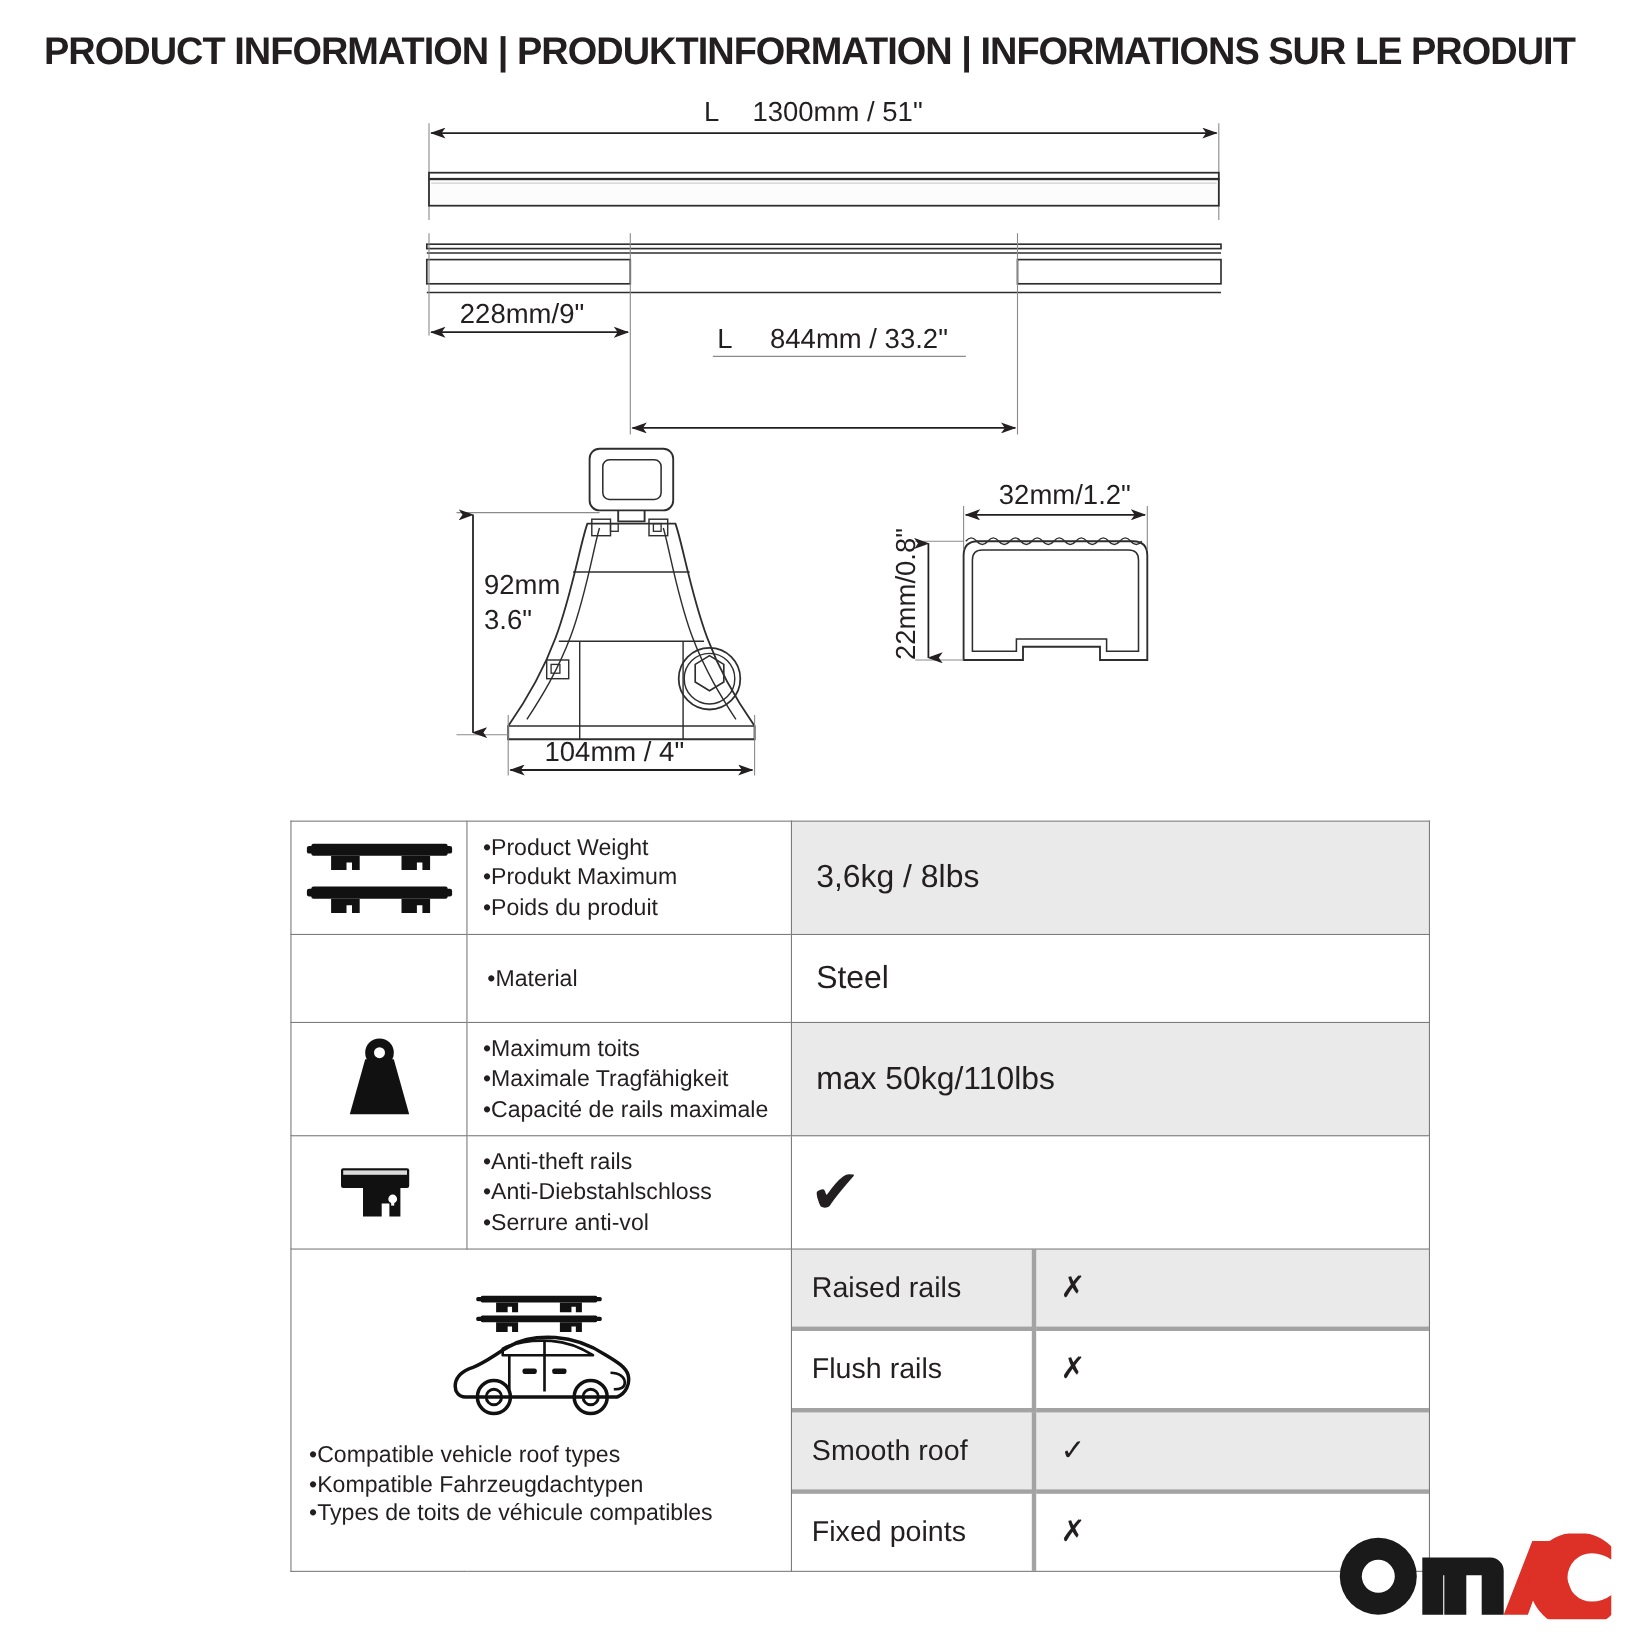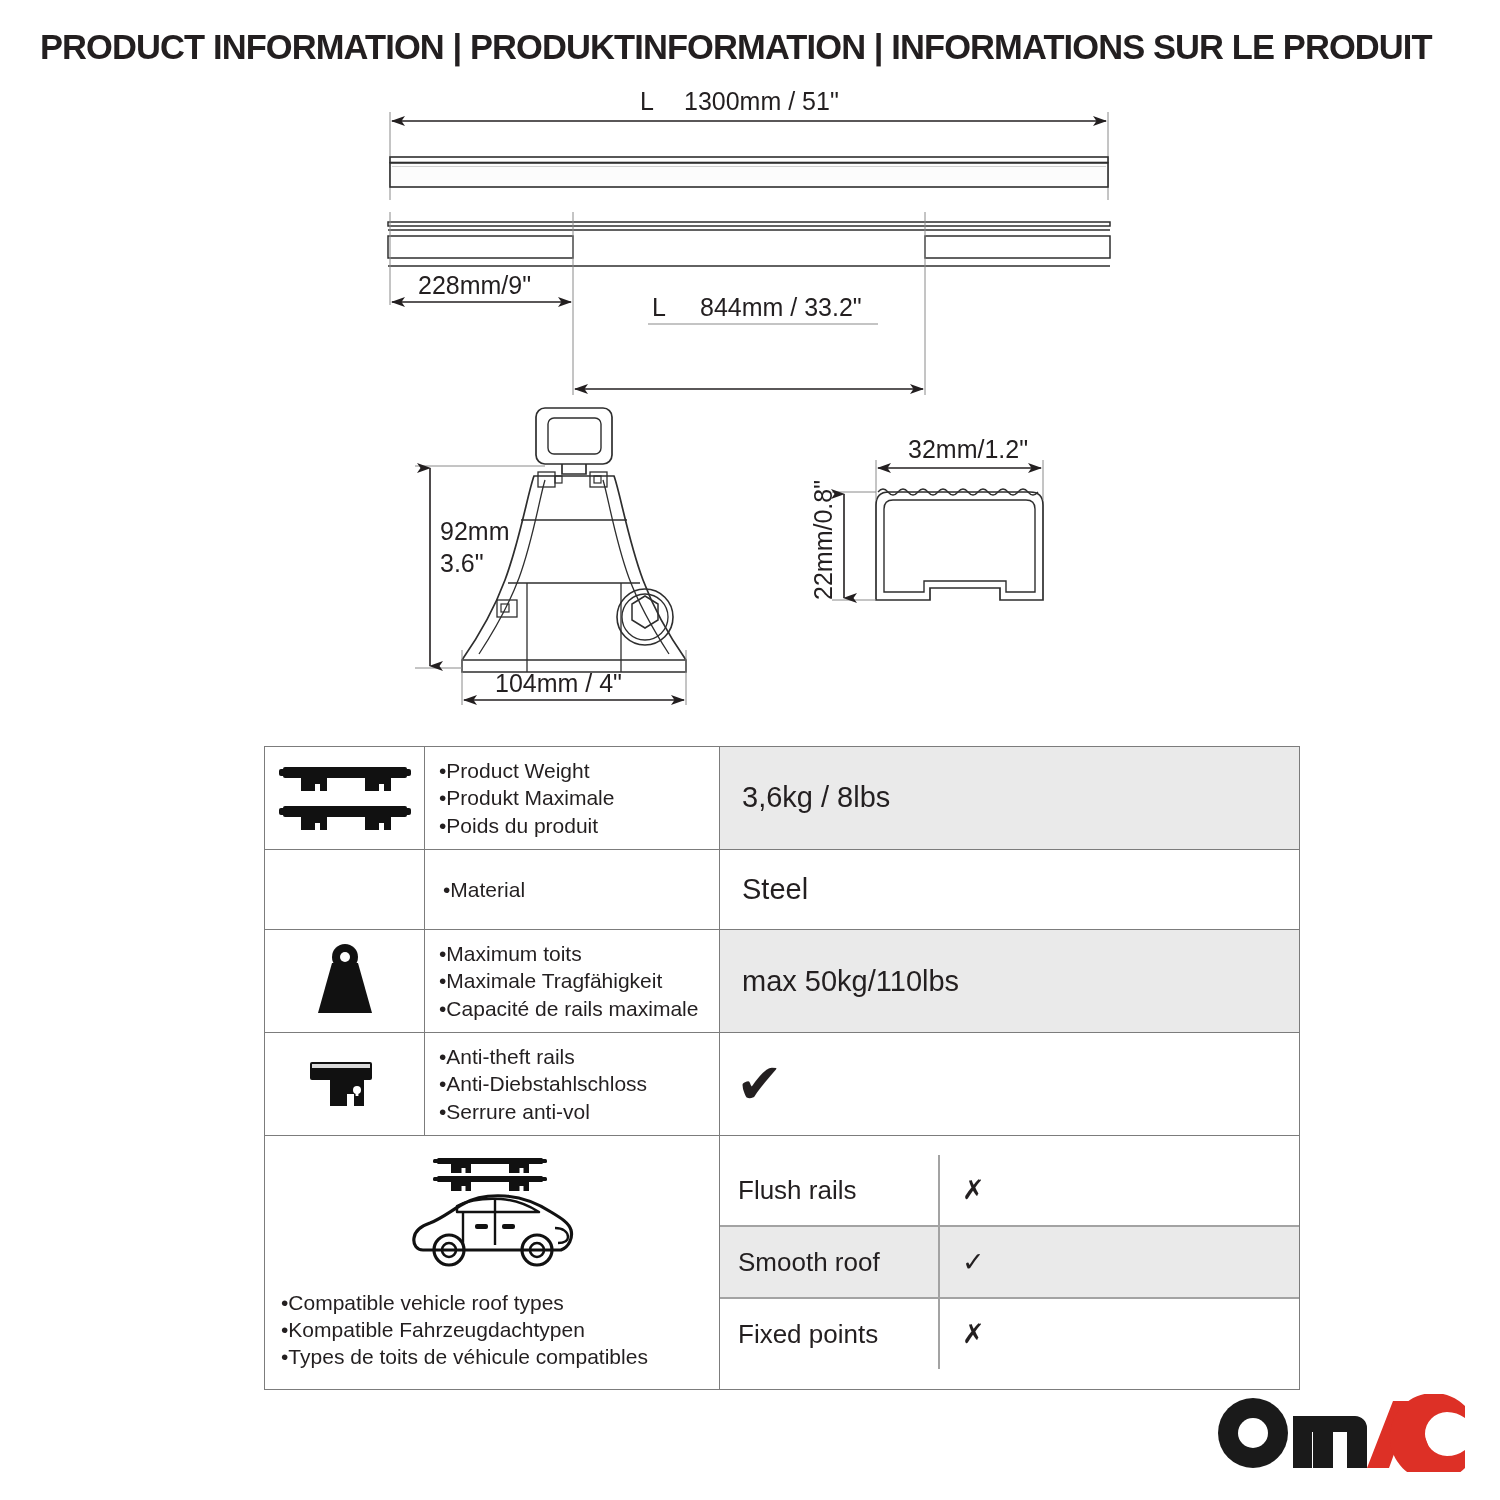--- a/index.html
+++ b/index.html
@@ -55,21 +55,21 @@
   .white{background:#ffffff;}
 
   .iconwrap{display:flex;align-items:center;justify-content:center;}
 
   
   .mark{font-size:27px;font-weight:bold;color:#231f20;padding-left:22px;line-height:1;}
   .bigcheck{padding-left:16px;}
 
   
   .sub{width:100%;border-collapse:collapse;table-layout:fixed;}
-  .sub td{border:2px solid #a3a3a3;padding:0;height:70px;}
+  .sub td{border:4px solid #a3a3a3;padding:0;height:70px;}
   .sub td.k{width:200px;font-size:26px;padding-left:18px;color:#231f20;}
   .sub tr td:first-child{border-left:0;}
   .sub tr:first-child td{border-top:0;}
   .sub tr:last-child td{border-bottom:0;}
   .sub tr td:last-child{border-right:0;}
 
   .rowcell-nested{padding:0 !important;}
 
   
   .logo{
@@ -267,21 +267,21 @@
                 <rect x="128" y="49" width="8" height="7" rx="2"></rect>
                 <path d="M26,58 h26 v13 h-7 v-7 h-5 v7 h-14 z"></path>
                 <path d="M90,58 h26 v13 h-7 v-7 h-5 v7 h-14 z"></path>
               </g>
             </svg>
           </div>
         </td>
         <td class="white">
           <div class="cell-pad labels">
             <div>•Product Weight</div>
-            <div>•Produkt Maximale</div>
+            <div>•Produkt Maximum</div>
             <div>•Poids du produit</div>
           </div>
         </td>
         <td class="gray">
           <div class="val">3,6kg / 8lbs</div>
         </td>
       </tr>
 
       <tr>
         <td class="white"></td>
@@ -391,20 +391,26 @@
             <div class="labels wrap" style="margin-top:14px;line-height:1.28;">
               <div>•Compatible vehicle roof types</div>
               <div>•Kompatible Fahrzeugdachtypen</div>
               <div>•Types de toits de véhicule compatibles</div>
             </div>
           </div>
         </td>
         <td class="rowcell-nested">
           <table class="sub">
             <tbody>
+              <tr class="gray">
+                <td class="k gray">Raised rails</td>
+                <td class="gray">
+                  <div class="mark">✗</div>
+                </td>
+              </tr>
               <tr class="white">
                 <td class="k white">Flush rails</td>
                 <td class="white">
                   <div class="mark">✗</div>
                 </td>
               </tr>
               <tr class="gray">
                 <td class="k gray">Smooth roof</td>
                 <td class="gray">
                   <div class="mark">✓</div>

